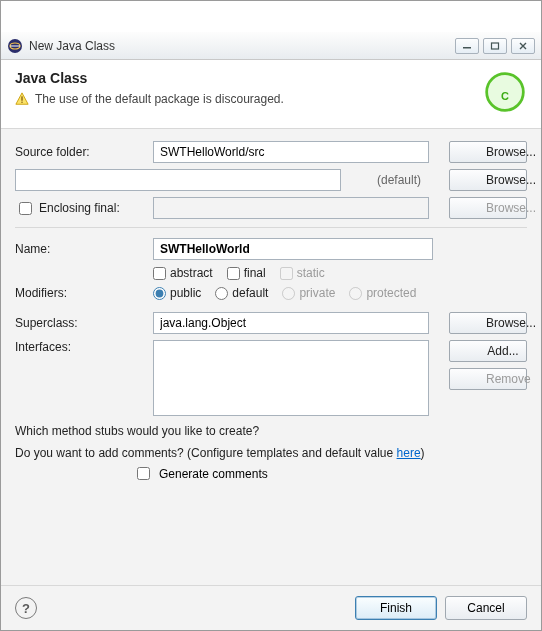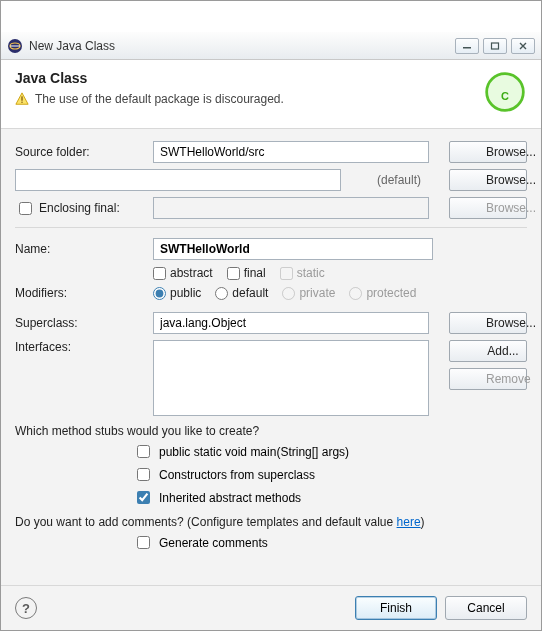--- a/index.html
+++ b/index.html
@@ -172,34 +172,20 @@
     <div class="row" style="align-items:flex-start">
       <span class="lbl">Interfaces:</span>
       <div class="interfacesbox"></div>
       <div class="sidebtns">
         <button class="btn">Add...</button>
         <button class="btn" disabled="">Remove</button>
       </div>
     </div>
 
     <div class="q">Which method stubs would you like to create?</div>
-    <div class="indent">
-      <label>
-          <input type="checkbox" style="">
-          <span>public static void main(String[] args)</span>
-        </label>
-      <label>
-          <input type="checkbox" style="">
-          <span>Constructors from superclass</span>
-        </label>
-      <label>
-          <input type="checkbox" checked="" style="">
-          <span>Inherited abstract methods</span>
-        </label>
-    </div>
 
     <div class="q">
       <span>Do you want to add comments? (Configure templates and default value </span><a class="link">here</a><span>)</span>
     </div>
     <div class="indent">
       <label>
           <input type="checkbox" style="">
           <span>Generate comments</span>
         </label>
     </div>

